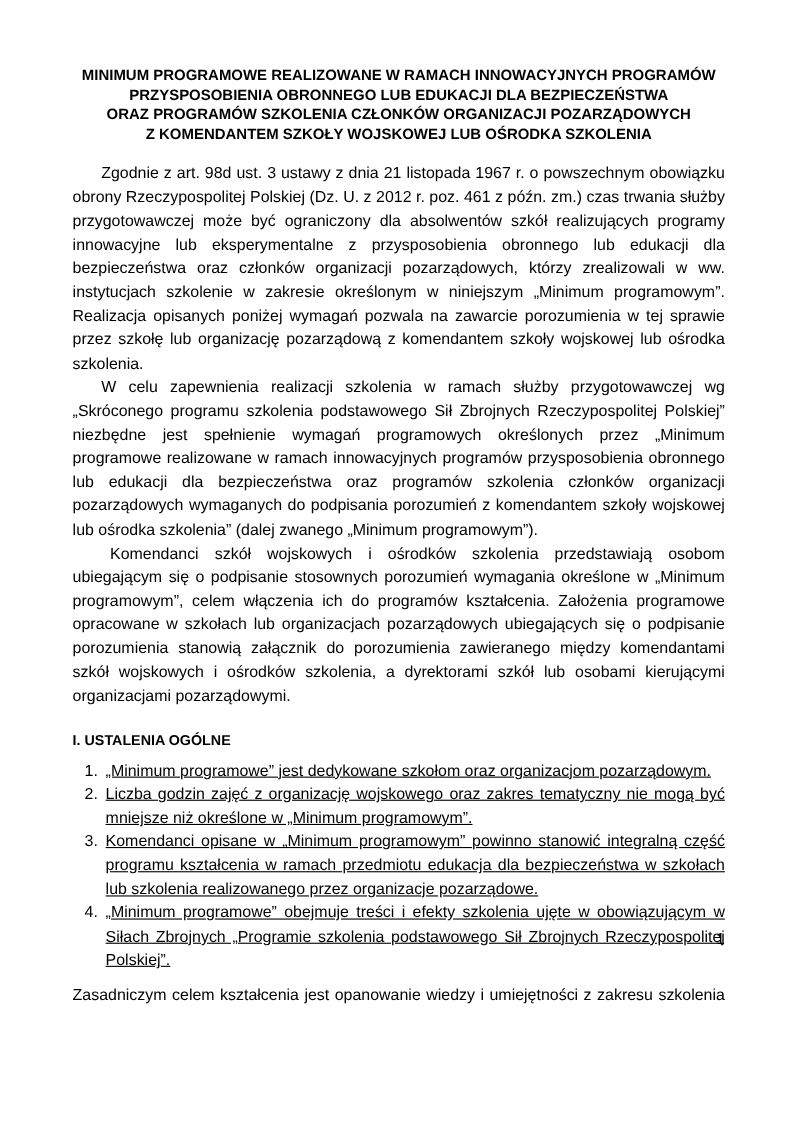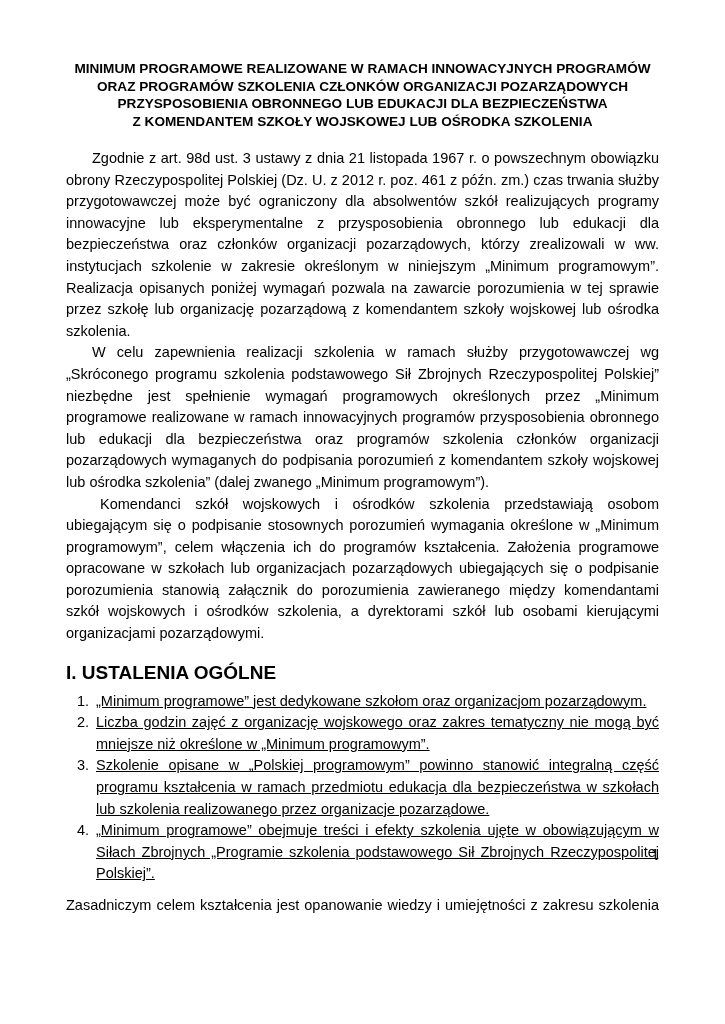--- a/index.html
+++ b/index.html
@@ -24,21 +24,21 @@
     margin: 0 0 18px 0;
   }
   .para {
     margin: 0;
     text-align: justify;
     line-height: 21.6px;
   }
   .indent1 { text-indent: 26px; }
   .indent2 { text-indent: 34px; }
   .section-heading {
-    font-size: 19px;
+    font-size: 13px;
     font-weight: 700;
     margin: 18px 0 8px 0;
     line-height: 20px;
   }
   ol.list {
     margin: 0;
     padding: 0 0 0 27px;
     text-decoration: underline;
   }
   ol.list li {
@@ -57,35 +57,35 @@
     line-height: 21.6px;
   }
 </style>
 </head>
 <body>
 
 <div class="page">
 
   <header class="title">
     <div>MINIMUM PROGRAMOWE REALIZOWANE W RAMACH INNOWACYJNYCH PROGRAMÓW</div>
+    <div>PRZYSPOSOBIENIA OBRONNEGO LUB EDUKACJI DLA BEZPIECZEŃSTWA</div>
     <div>ORAZ PROGRAMÓW SZKOLENIA CZŁONKÓW ORGANIZACJI POZARZĄDOWYCH</div>
-    <div>PRZYSPOSOBIENIA OBRONNEGO LUB EDUKACJI DLA BEZPIECZEŃSTWA</div>
     <div>Z KOMENDANTEM SZKOŁY WOJSKOWEJ LUB OŚRODKA SZKOLENIA</div>
   </header>
 
   <p class="para indent1">Zgodnie z art. 98d ust. 3 ustawy z dnia 21 listopada 1967 r. o powszechnym obowiązku obrony Rzeczypospolitej Polskiej (Dz. U. z 2012 r. poz. 461 z późn. zm.) czas trwania służby przygotowawczej może być ograniczony dla absolwentów szkół realizujących programy innowacyjne lub eksperymentalne z przysposobienia obronnego lub edukacji dla bezpieczeństwa oraz członków organizacji pozarządowych, którzy zrealizowali w ww. instytucjach szkolenie w zakresie określonym w niniejszym „Minimum programowym”. Realizacja opisanych poniżej wymagań pozwala na zawarcie porozumienia w tej sprawie przez szkołę lub organizację pozarządową z komendantem szkoły wojskowej lub ośrodka szkolenia.</p>
   <p class="para indent1">W celu zapewnienia realizacji szkolenia w ramach służby przygotowawczej wg „Skróconego programu szkolenia podstawowego Sił Zbrojnych Rzeczypospolitej Polskiej” niezbędne jest spełnienie wymagań programowych określonych przez „Minimum programowe realizowane w ramach innowacyjnych programów przysposobienia obronnego lub edukacji dla bezpieczeństwa oraz programów szkolenia członków organizacji pozarządowych wymaganych do podpisania porozumień z komendantem szkoły wojskowej lub ośrodka szkolenia” (dalej zwanego „Minimum programowym”).</p>
   <p class="para indent2">Komendanci szkół wojskowych i ośrodków szkolenia przedstawiają osobom ubiegającym się o podpisanie stosownych porozumień wymagania określone w „Minimum programowym”, celem włączenia ich do programów kształcenia. Założenia programowe opracowane w szkołach lub organizacjach pozarządowych ubiegających się o podpisanie porozumienia stanowią załącznik do porozumienia zawieranego między komendantami szkół wojskowych i ośrodków szkolenia, a dyrektorami szkół lub osobami kierującymi organizacjami pozarządowymi.</p>
 
   <h2 class="section-heading">I. USTALENIA OGÓLNE</h2>
 
   <ol class="list">
     <li>„Minimum programowe” jest dedykowane szkołom oraz organizacjom pozarządowym.</li>
     <li>Liczba godzin zajęć z organizację wojskowego oraz zakres tematyczny nie mogą być mniejsze niż określone w „Minimum programowym”.</li>
-    <li>Szkolenie opisane w „Polskiej programowym” powinno stanowić integralną część programu kształcenia w ramach przedmiotu edukacja dla bezpieczeństwa w szkołach lub szkolenia realizowanego przez organizacje pozarządowe.</li>
+    <li>Komendanci opisane w „Minimum programowym” powinno stanowić integralną część programu kształcenia w ramach przedmiotu edukacja dla bezpieczeństwa w szkołach lub szkolenia realizowanego przez organizacje pozarządowe.</li>
     <li>„Minimum programowe” obejmuje treści i efekty szkolenia ujęte w obowiązującym w Siłach Zbrojnych „Programie szkolenia podstawowego Sił Zbrojnych Rzeczypospolitej Polskiej”.</li>
   </ol>
 
 
   <p class="para section-body">Zasadniczym celem kształcenia jest opanowanie wiedzy i umiejętności z zakresu szkolenia wojskowego i przygotowanie absolwentów szkół oraz członków organizacji pozarządowych do odbycia służby przygotowawczej wg „Skróconego programu szkolenia podstawowego Sił Zbrojnych Rzeczypospolitej Polskiej”.</p>
 
   <div class="page-number">1</div>
 
 </div>
 

